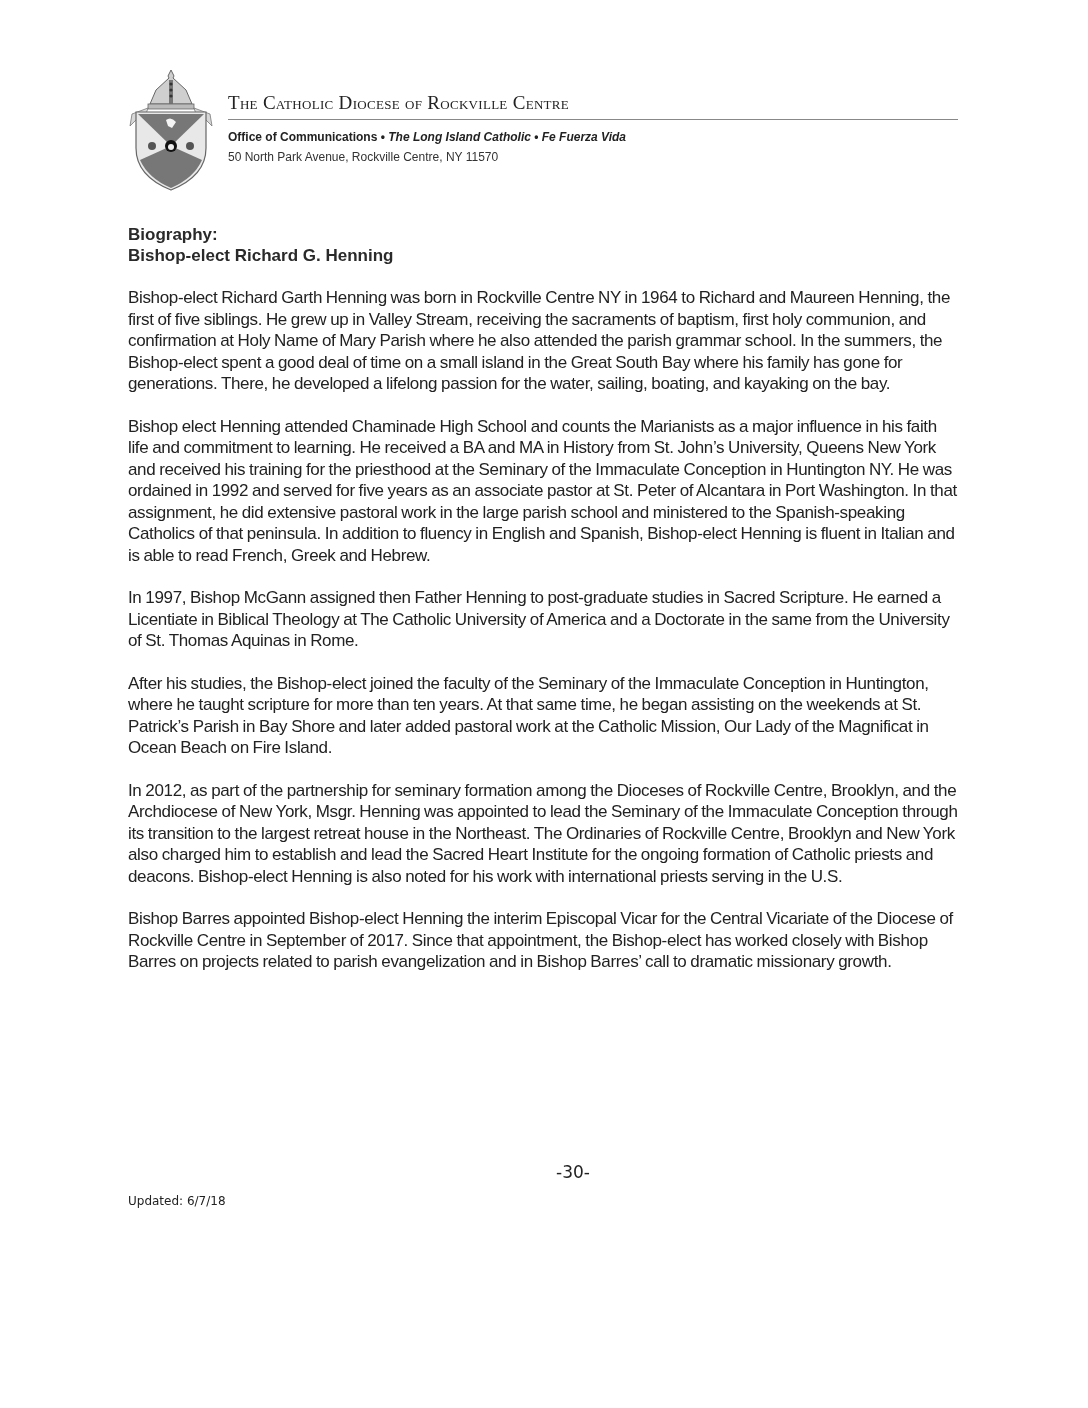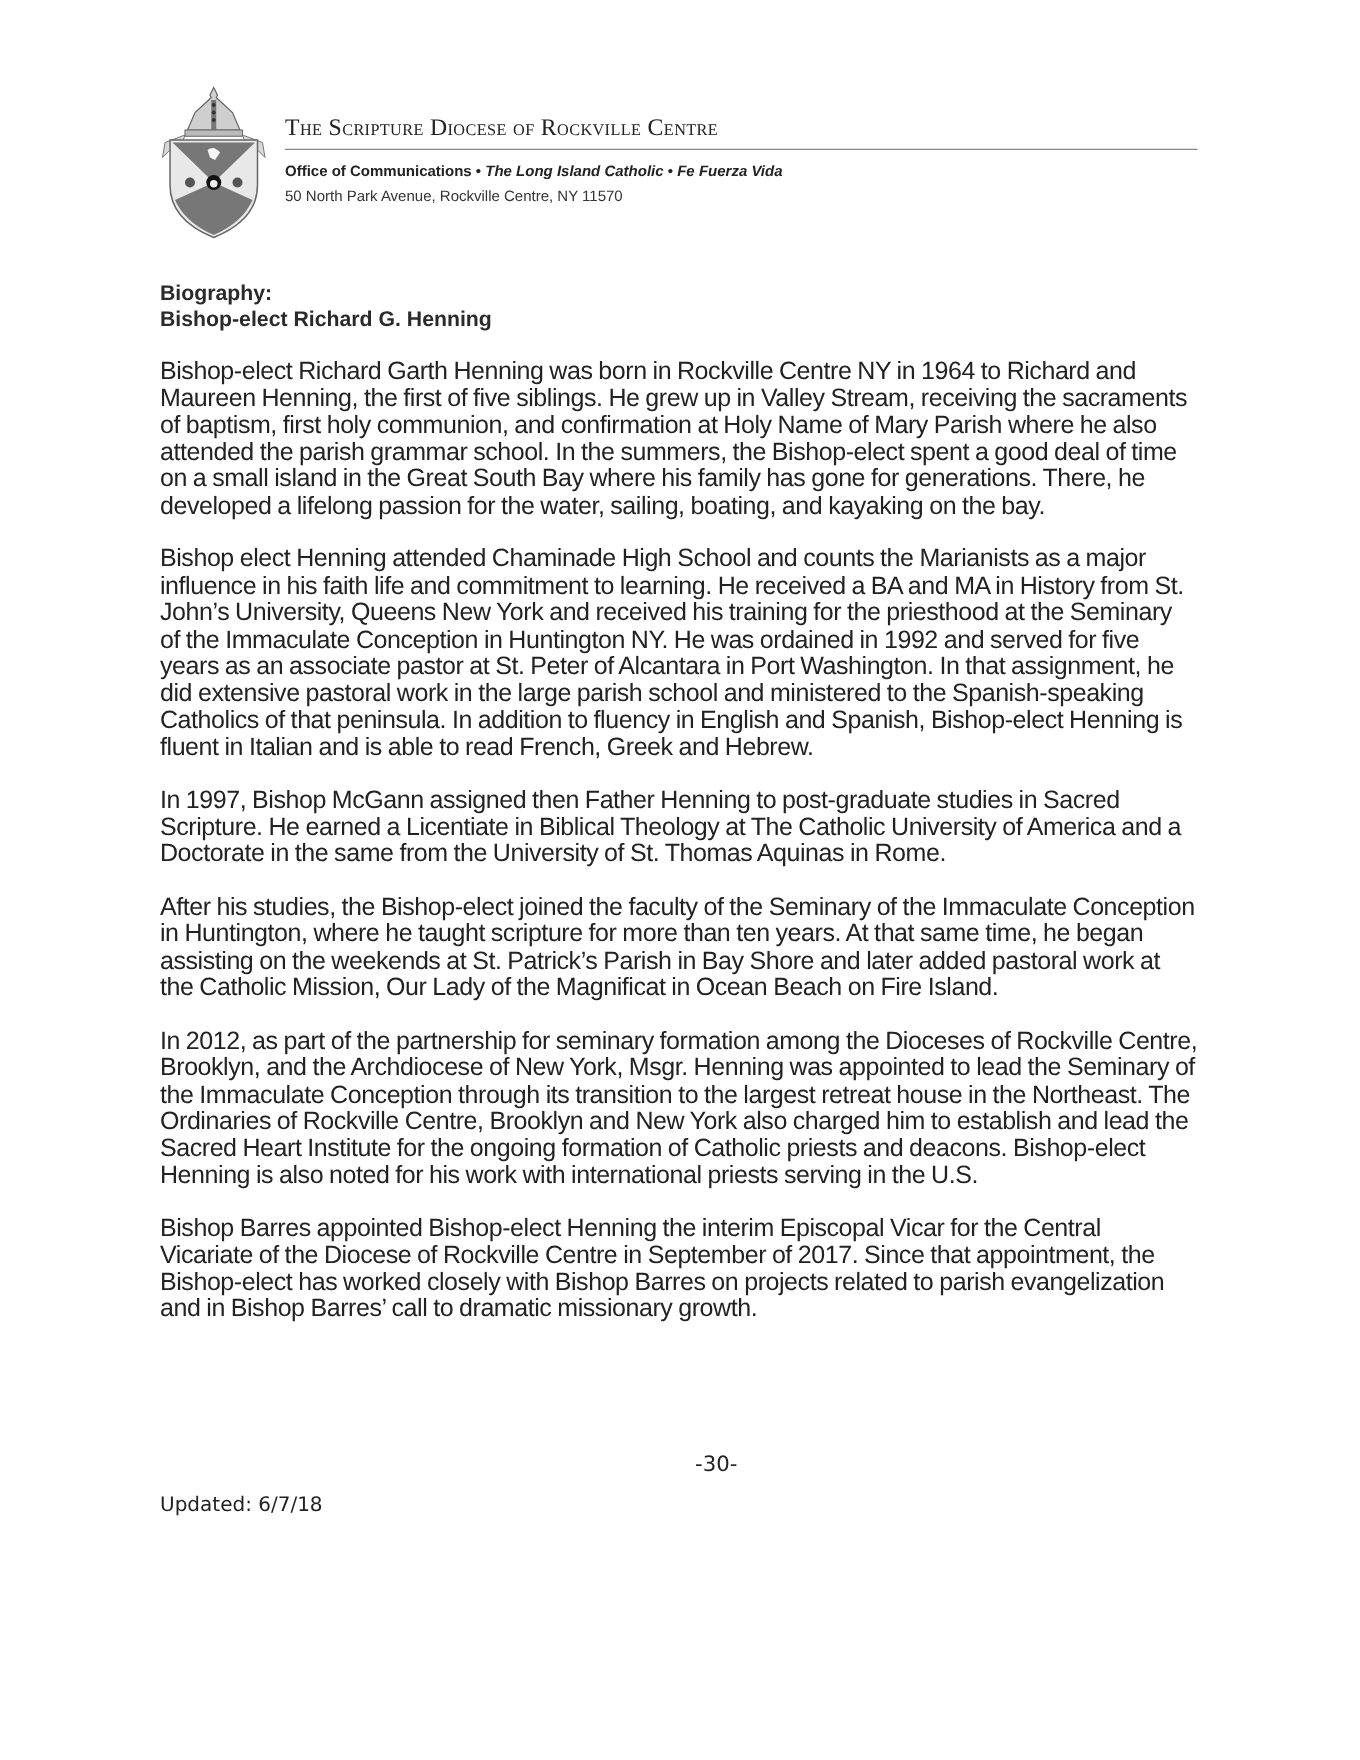--- a/index.html
+++ b/index.html
@@ -5,23 +5,23 @@
   html, body { margin:0; padding:0; background:#ffffff; }
   body { width:1088px; height:1408px; position:relative; overflow:hidden; }
   .crest { position:absolute; left:126px; top:68px; width:90px; height:124px; }
   .letterhead { position:absolute; left:228px; top:92px; width:730px; }
   .lh-title { font-family:"Liberation Serif", serif; font-size:19px; color:#222; font-variant:small-caps; letter-spacing:0.3px; line-height:22px; }
   .lh-rule { height:1px; background:#888; margin-top:5px; margin-bottom:7px; }
   .lh-line { font-family:"Liberation Sans", sans-serif; font-size:12px; color:#333; line-height:20px; }
   .lh-bold { font-weight:bold; color:#222; }
   .doc { position:absolute; left:128px; top:224px; width:830px; font-family:Liberation Sans, sans-serif; color:#222; }
   .heading { font-size:17px; font-weight:bold; line-height:21px; color:#2a2a2a; }
-  .para { font-size:20px; line-height:21.5px; margin-top:21px; letter-spacing:-0.35px; word-spacing:-0.5px; }
+  .para { font-size:17px; line-height:21.5px; margin-top:21px; letter-spacing:-0.35px; word-spacing:-0.5px; }
   .page-num { position:absolute; left:556px; top:1162px; font-family:"DejaVu Sans", sans-serif; font-size:17px; color:#222; }
-  .updated { position:absolute; left:128px; top:1194px; font-family:"DejaVu Sans", sans-serif; font-size:16px; color:#222; }
+  .updated { position:absolute; left:128px; top:1194px; font-family:"DejaVu Sans", sans-serif; font-size:12px; color:#222; }
 </style>
 </head>
 <body>
 
 <svg class="crest" viewBox="0 0 90 124">
 
   <path d="M45 2 L48 8 L47 10 L60 22 L66 36 L24 36 L30 22 L43 10 L42 8 Z" fill="#cfcfcf" stroke="#666" stroke-width="1"></path>
   <rect x="43" y="12" width="4" height="24" fill="#777"></rect>
   <circle cx="45" cy="16" r="1.6" fill="#333"></circle>
     <circle cx="45" cy="22" r="1.6" fill="#333"></circle>
@@ -35,21 +35,21 @@
   <path d="M12 46 L45 78 L78 46 Z" fill="#777"></path>
   <path d="M45 78 L14 92 Q22 110 45 120 Q68 110 76 92 Z" fill="#777"></path>
   <circle cx="45" cy="78" r="6" fill="#111"></circle>
   <circle cx="45" cy="79" r="3" fill="#eee"></circle>
   <path d="M40 52 Q45 48 50 54 L46 60 L42 58 Z" fill="#f5f5f5"></path>
   <circle cx="26" cy="78" r="4" fill="#555"></circle>
     <circle cx="64" cy="78" r="4" fill="#555"></circle>
 </svg>
 
 <div class="letterhead">
-  <div class="lh-title">The Scripture Diocese of Rockville Centre</div>
+  <div class="lh-title">The Catholic Diocese of Rockville Centre</div>
   <div class="lh-rule"></div>
   <div class="lh-line lh-bold">
     <span>Office of Communications</span><span> • </span><i>The Long Island Catholic</i><span> • </span><i>Fe Fuerza Vida</i>
   </div>
   <div class="lh-line">50 North Park Avenue, Rockville Centre, NY 11570</div>
 </div>
 
 <div class="doc">
   <div class="heading">Biography:</div>
   <div class="heading">Bishop-elect Richard G. Henning</div>

